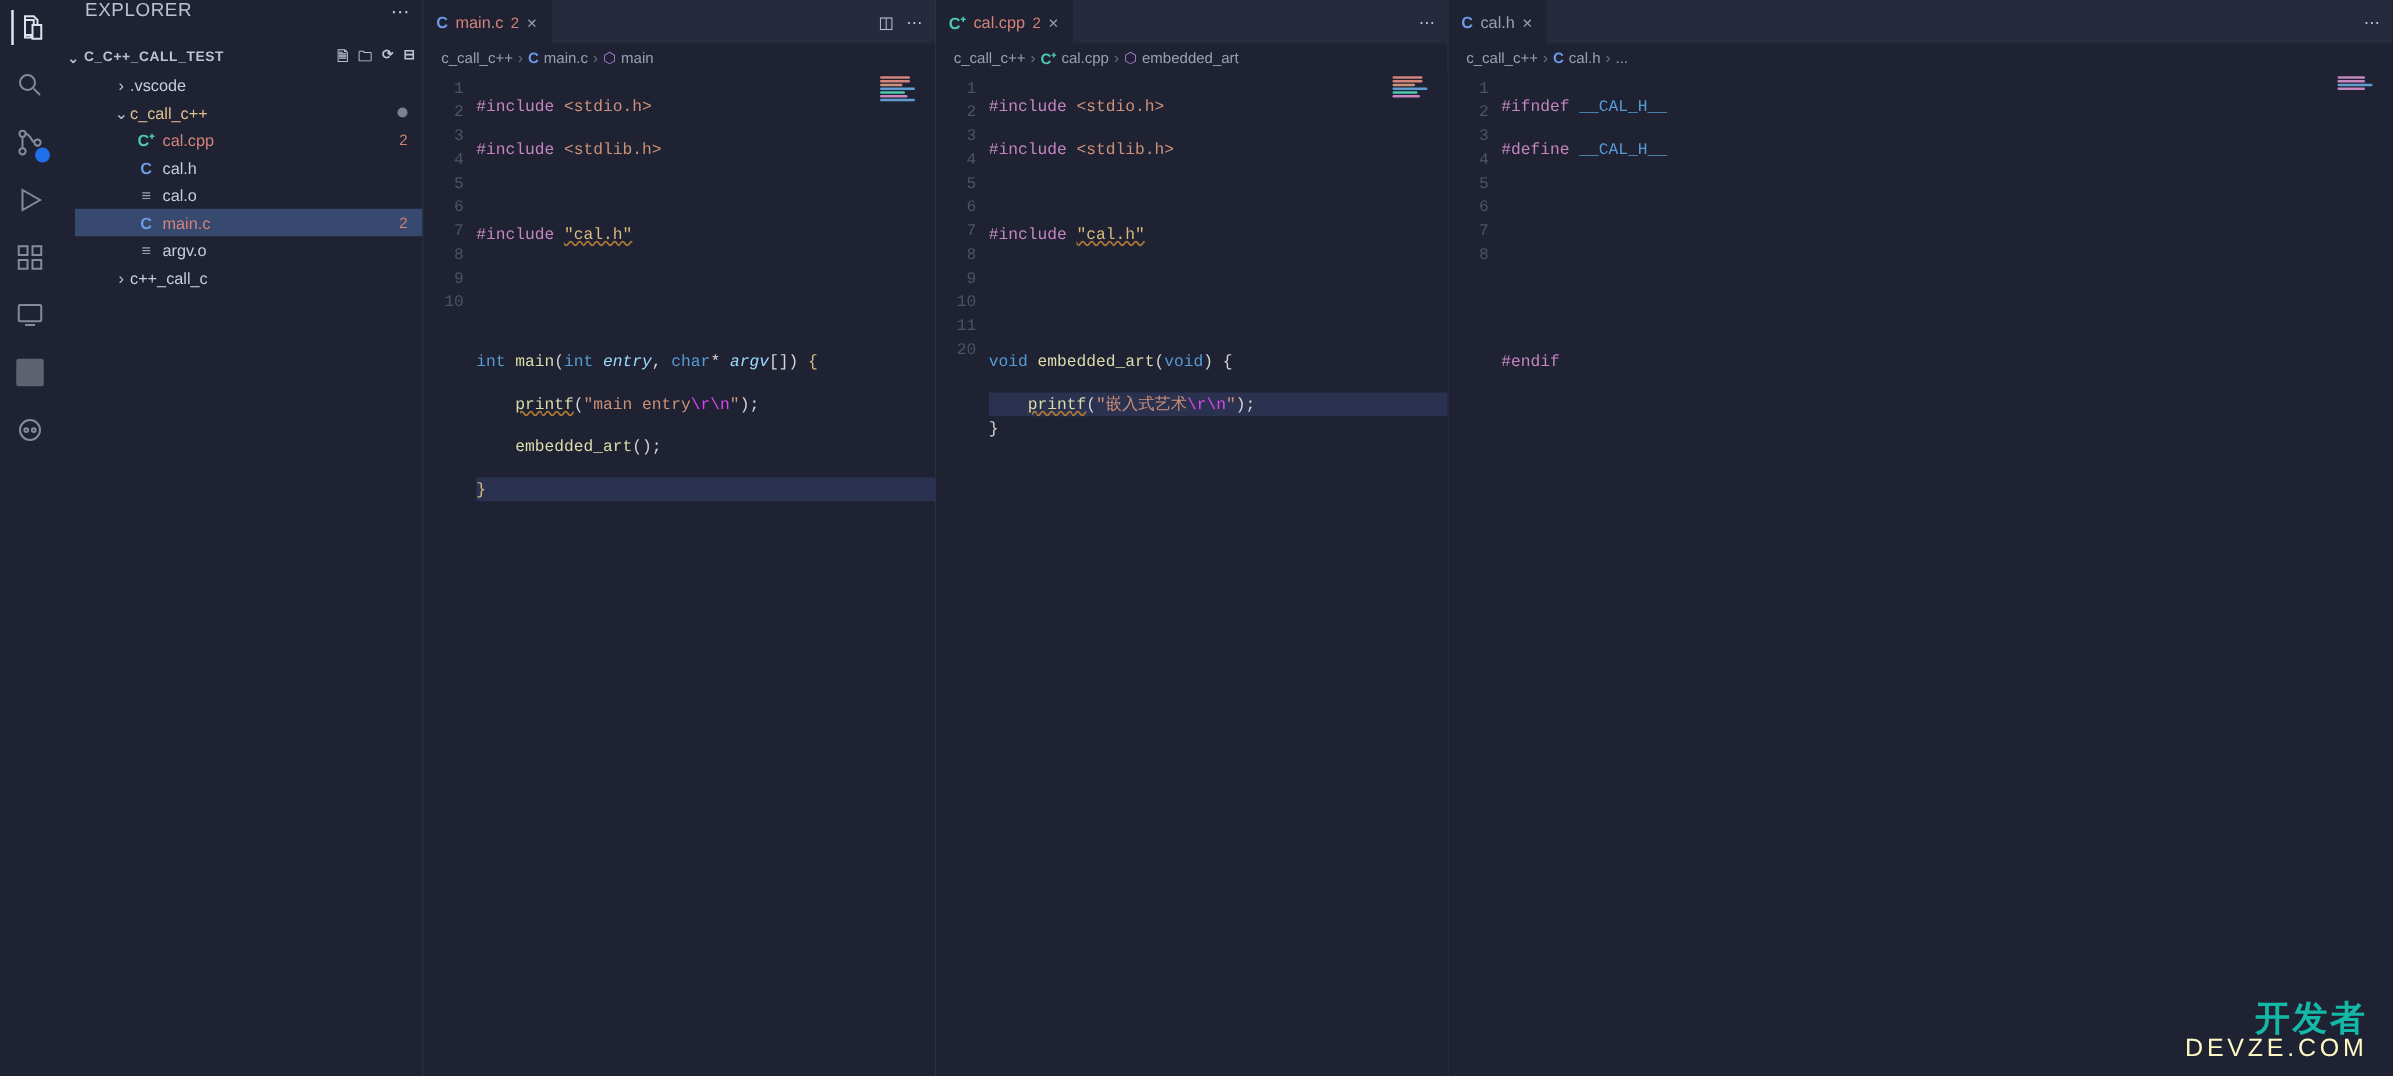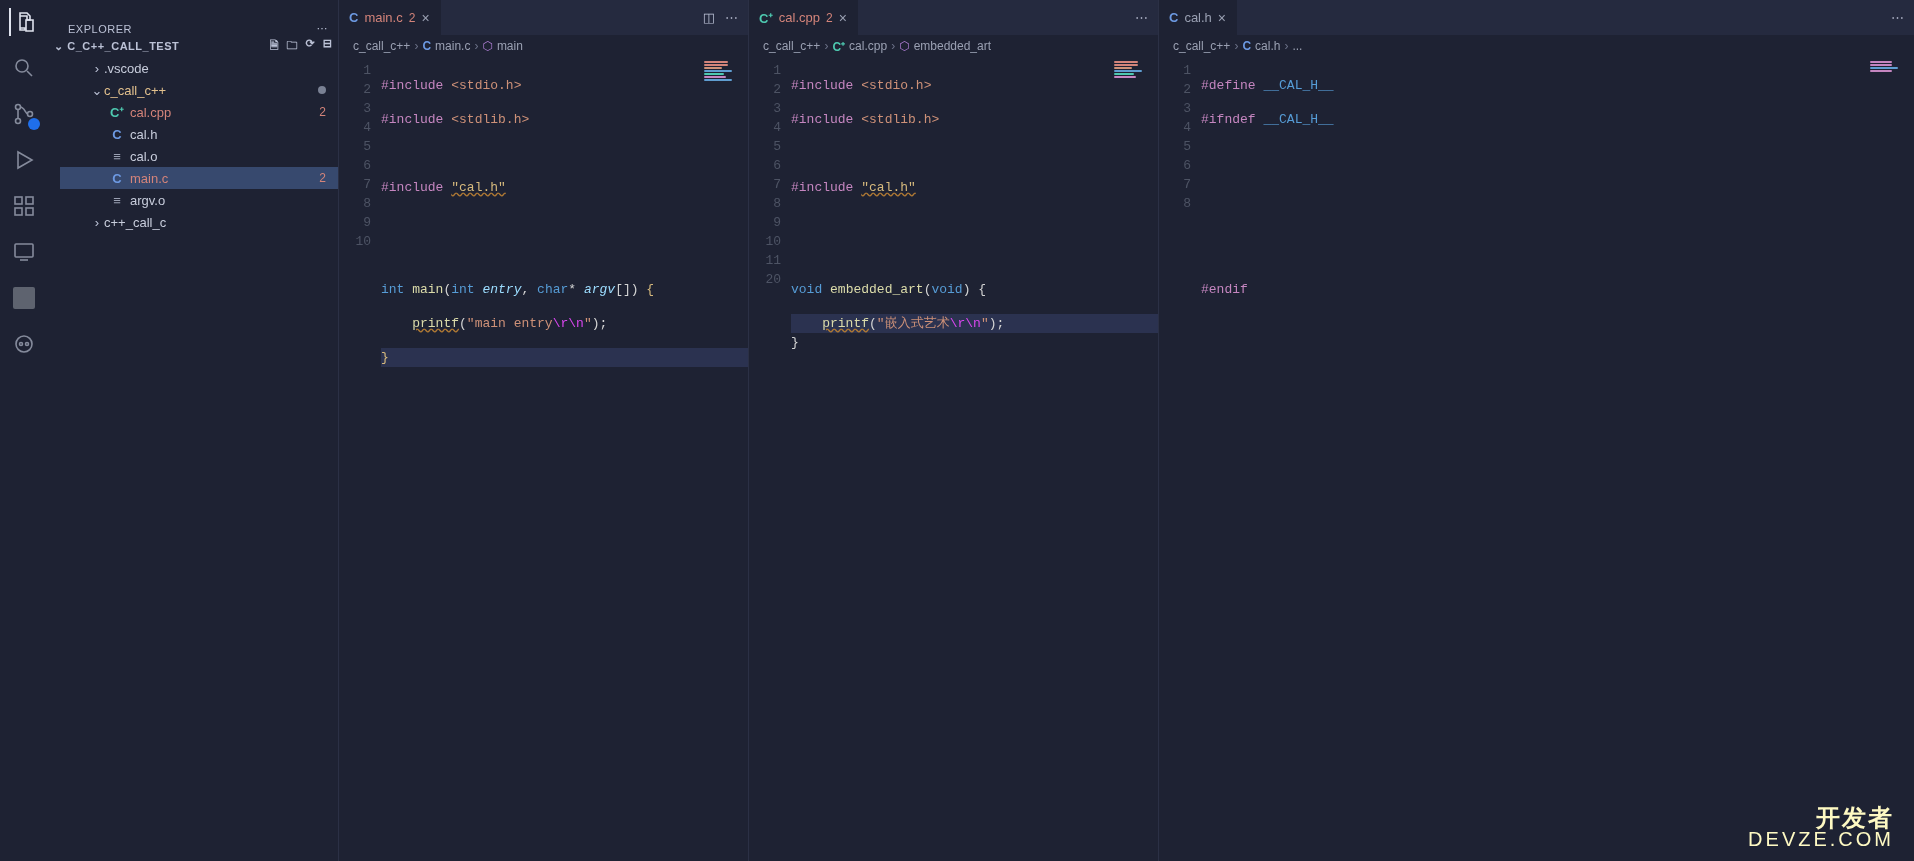--- a/index.html
+++ b/index.html
@@ -30,22 +30,22 @@
   font-size:9px; min-width:12px; height:12px;
   display:flex;align-items:center;justify-content:center;
 }
 .act-icon { position:relative; }
 
 .sidebar {
   width:290px; background:#1e2233;
   display:flex; flex-direction:column;
 }
 .sidebar-header {
-  height:35px; display:flex; align-items:flex-end;
-  padding:0 10px 0 20px; font-size:11px; letter-spacing:.5px;
+  height:35px; display:flex; align-items:flex-start;
+  padding:0 10px 0 20px; font-size:15px; letter-spacing:.5px;
   color:#bcc2d6;
 }
 .sidebar-header .title { flex:1; }
 .sidebar-header .more { color:#bcc2d6; cursor:pointer; }
 .project-row {
   display:flex; align-items:center; height:22px;
   padding:0 6px; font-size:11px; font-weight:700;
   color:#bcc2d6; cursor:pointer;
 }
 .project-row .chev { margin-right:4px; }
@@ -140,21 +140,21 @@
 .tok-def { color:#569cd6; }
 .tok-void { color:#569cd6; }
 
 .squig { text-decoration-line:underline; text-decoration-style:wavy; text-decoration-color:#b07933; }
 
 .watermark {
   position:absolute; right:20px; bottom:10px;
   font-family:"Segoe UI",sans-serif;
   text-align:right;
 }
-.watermark .wm1 { font-size:24px; color:#fef9c3; font-weight:600; letter-spacing:2px;}
+.watermark .wm1 { font-size:28px; color:#14b8a6; font-weight:600; letter-spacing:2px;}
 .watermark .wm2 { font-size:20px; color:#fef9c3; letter-spacing:3px; margin-top:-6px;}
 </style>
 </head>
 <body>
 
 <div class="activitybar">
   <div class="act-icon active">
     <svg viewBox="0 0 24 24">
         <path d="M7 3h7l3 3v4h-3V6h-7v12h5v2H7z"></path>
         <path d="M13 10h7v11h-7z"></path>
@@ -302,20 +302,21 @@
       </div>
       <div class="code">
 <div class="line"><span class="tok-kw">#include</span> <span class="tok-inc">&lt;stdio.h&gt;</span></div>
 <div class="line"><span class="tok-kw">#include</span> <span class="tok-inc">&lt;stdlib.h&gt;</span></div>
 <div class="line"></div>
 <div class="line"><span class="tok-kw">#include</span> <span class="tok-inc-s squig">"cal.h"</span></div>
 <div class="line"></div>
 <div class="line"></div>
 <div class="line"><span class="tok-btype">int</span> <span class="tok-fn">main</span><span class="tok-punc">(</span><span class="tok-btype">int</span> <span class="tok-par">entry</span><span class="tok-punc">, </span><span class="tok-btype">char</span><span class="tok-punc">* </span><span class="tok-par">argv</span><span class="tok-punc">[]) </span><span class="tok-ch">{</span></div>
 <div class="line">    <span class="tok-fn2 squig">printf</span><span class="tok-punc">(</span><span class="tok-str">"main entry</span><span class="tok-esc">\r\n</span><span class="tok-str">"</span><span class="tok-punc">);</span></div>
+<div class="line">    <span class="tok-fn">embedded_art</span><span class="tok-punc">();</span></div>
 <div class="line hl"><span class="tok-ch">}</span></div>
       </div>
       <div class="minimap">
         <div class="mrow mred"></div>
           <div class="mrow mred"></div>
           <div class="mrow morange"></div>
         <div class="mrow mblue"></div>
           <div class="mrow mteal"></div>
           <div class="mrow mpink"></div>
           <div class="mrow mblue"></div>
@@ -410,22 +411,22 @@
         <div>1</div>
           <div>2</div>
           <div>3</div>
           <div>4</div>
           <div>5</div>
           <div>6</div>
           <div>7</div>
           <div>8</div>
       </div>
       <div class="code">
+<div class="line"><span class="tok-kw">#ifndef</span> <span class="tok-def">__CAL_H__</span></div>
 <div class="line"><span class="tok-kw">#define</span> <span class="tok-def">__CAL_H__</span></div>
-<div class="line"><span class="tok-kw">#ifndef</span> <span class="tok-def">__CAL_H__</span></div>
 <div class="line"></div>
 <div class="line"></div>
 <div class="line"></div>
 <div class="line"></div>
 <div class="line"><span class="tok-kw">#endif</span></div>
       </div>
       <div class="minimap">
         <div class="mrow mpink"></div>
           <div class="mrow mpink"></div>
           <div class="mrow mblue"></div>

